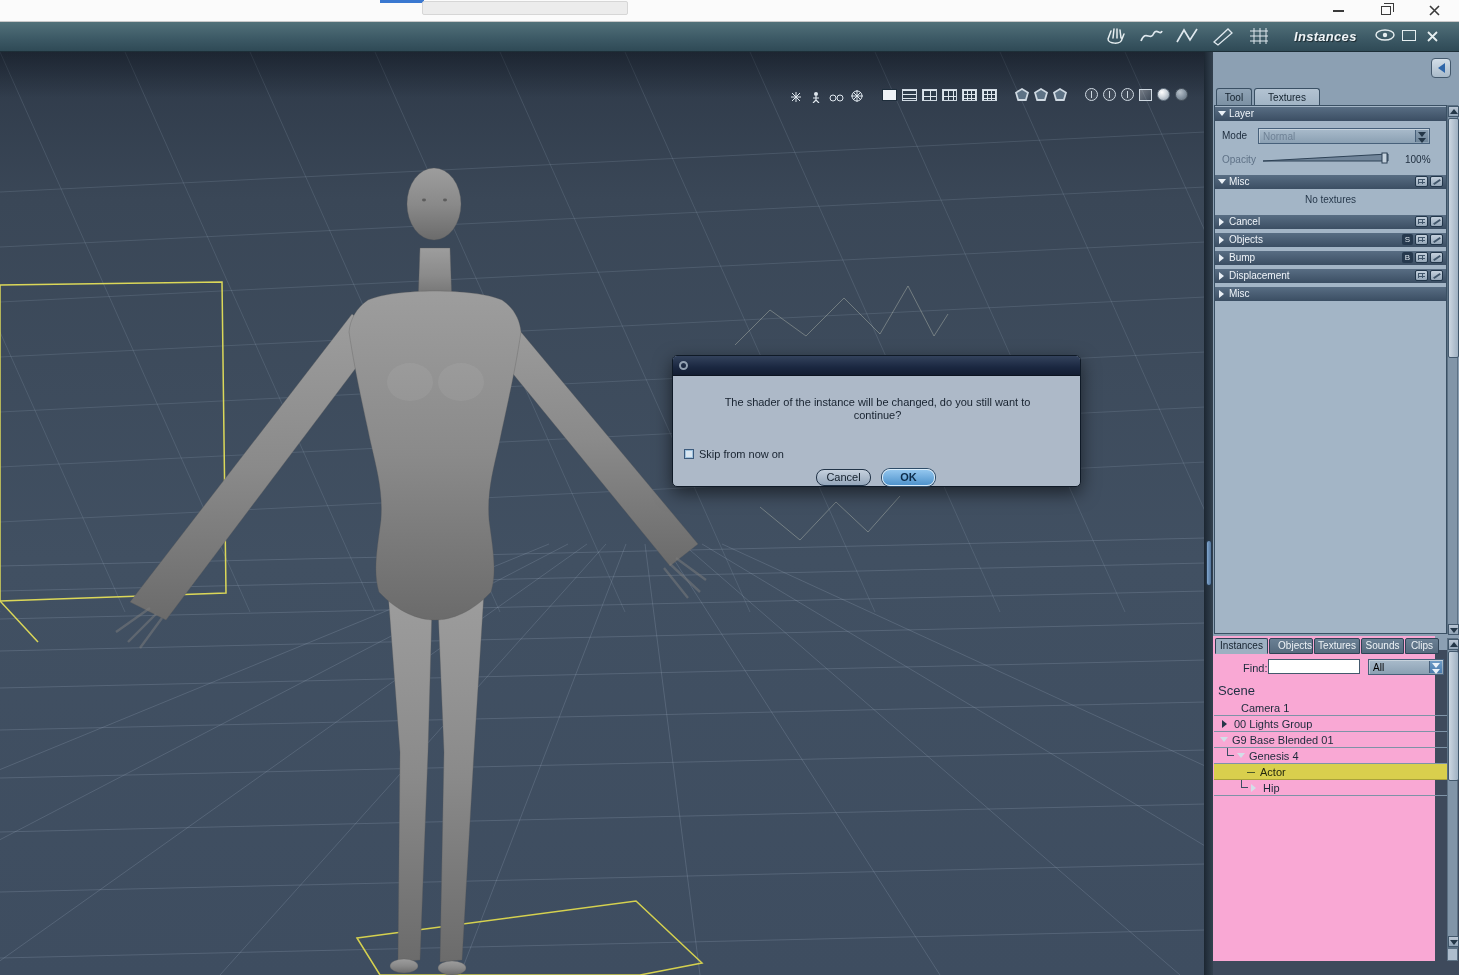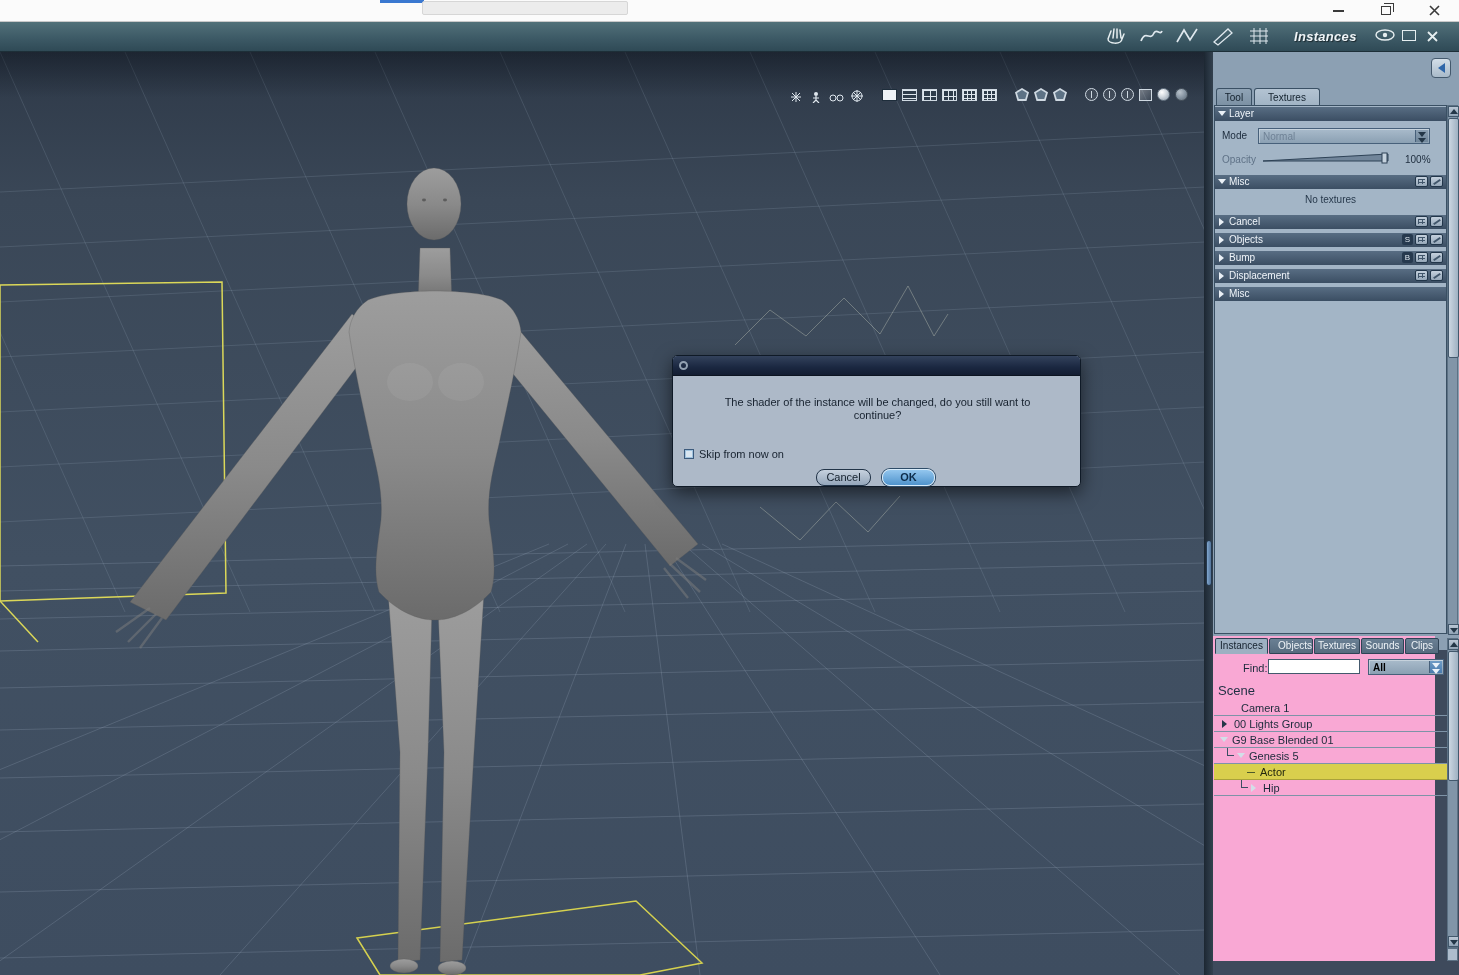--- a/index.html
+++ b/index.html
@@ -410,21 +410,21 @@
 
   <div class="rb-panel">
     <div class="tab-bot active" style="left:2px; width:53px;"><span>Instances</span></div>
     <div class="tab-bot inactive" style="left:56px; width:44px;text-align:right;"><span>Objects</span></div>
     <div class="tab-bot inactive" style="left:101px; width:46px;"><span>Textures</span></div>
     <div class="tab-bot inactive" style="left:148px; width:43px;"><span>Sounds</span></div>
     <div class="tab-bot inactive" style="left:192px; width:34px;"><span>Clips</span></div>
 
     <span class="panel-lbl" style="left:30px; top:26px; font-size:11px;">Find:</span>
     <input class="find-input" type="text" value="" style="">
-    <div class="select" style="left:155px; top:23px; width:76px;font-weight:bold;">
+    <div class="select" style="left:155px; top:23px; width:76px;">
       <span class="stext">All</span>
       <span class="sel-chev blue">
         <i class="tri tri-d-w c1" style="border-top-color:#eaf2fa;"></i>
           <i class="tri tri-d-w c2" style="border-top-color:#eaf2fa;"></i>
       </span>
     </div>
 
     <div class="scene-title">Scene</div>
 
     <div class="tree-row" style="top:64px;">
@@ -434,21 +434,21 @@
       <span class="tri tri-r-dk" style="left:8px; top:4px;"></span>
       <span class="lab" style="left:20px;">00 Lights Group</span>
     </div>
     <div class="tree-row" style="top:96px;">
       <span class="tri tri-d-lt" style="left:6px; top:5px;"></span>
       <span class="lab" style="left:18px;">G9 Base Blended 01</span>
     </div>
     <div class="tree-row" style="top:112px;">
       <span class="lconn" style="left:13px;"></span>
       <span class="tri tri-d-lt" style="left:23px; top:5px;"></span>
-      <span class="lab" style="left:35px;">Genesis 5</span>
+      <span class="lab" style="left:35px;">Genesis 4</span>
     </div>
     <div class="tree-row selected" style="top:128px;">
       <span class="dashconn" style="left:33px;"></span>
       <span class="lab" style="left:46px;">Actor</span>
     </div>
     <div class="tree-row" style="top:144px;">
       <span class="lconn" style="left:27px;"></span>
       <span class="tri tri-r-lt" style="left:37px; top:4px;"></span>
       <span class="lab" style="left:49px;">Hip</span>
     </div>

